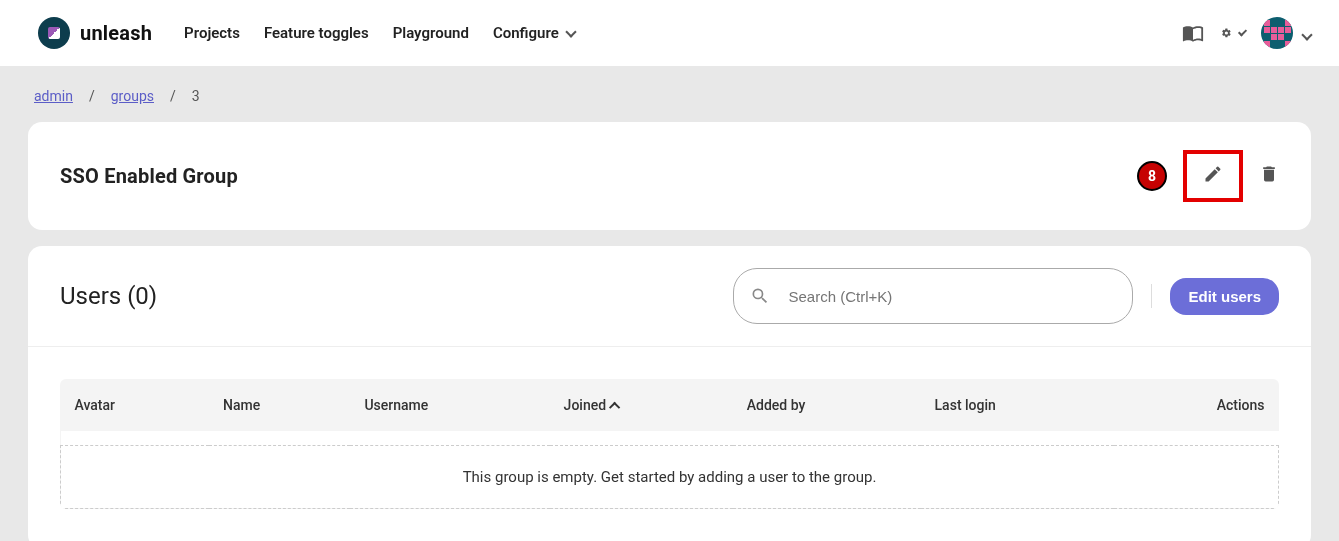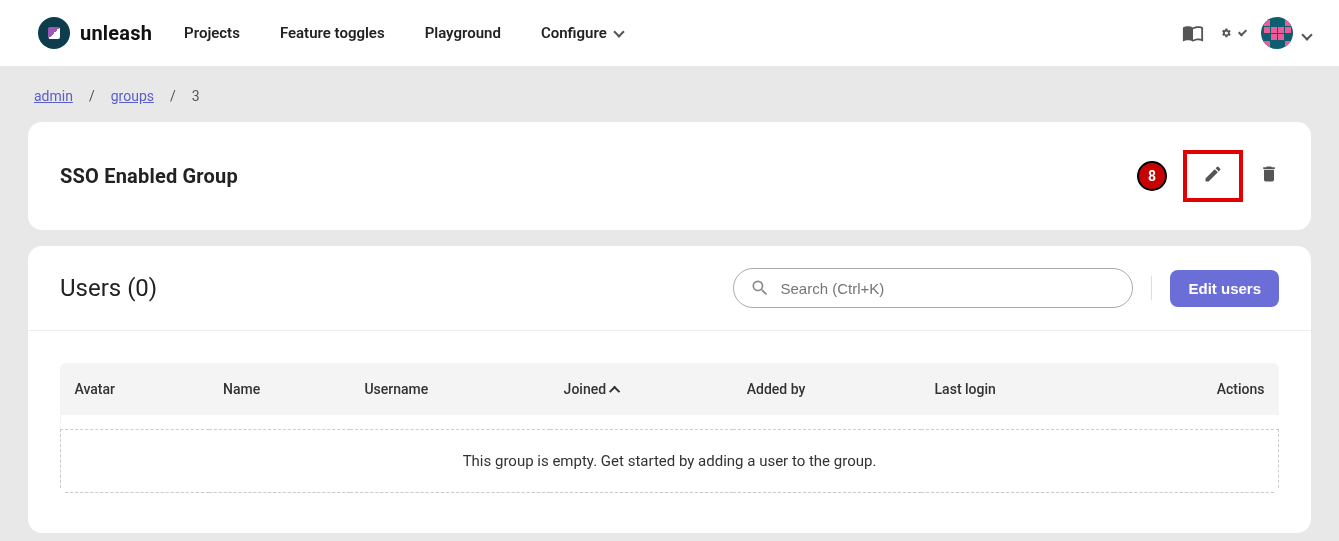--- a/index.html
+++ b/index.html
@@ -42,21 +42,21 @@
     background: linear-gradient(135deg, #9b59b6 50%, #fff 50%);
   }
   .logo-word {
     font-size: 20px;
     font-weight: 700;
     letter-spacing: 0.2px;
     color: #111;
   }
   nav.main-nav {
     display: flex;
-    gap: 40px;
+    gap: 24px;
   }
   nav.main-nav a {
     color: #222;
     text-decoration: none;
     font-weight: 600;
     font-size: 15px;
     display: flex;
     align-items: center;
     gap: 4px;
   }
@@ -169,40 +169,41 @@
     margin-left: auto;
     display: flex;
     align-items: center;
     gap: 18px;
   }
   .search-wrap {
     position: relative;
     display: flex;
     align-items: center;
     width: 400px;
-    height: 40px;
+    height: 56px;
     border: 1px solid #aaa;
     border-radius: 24px;
     padding: 0 16px;
+    gap: 8px;
   }
   .search-wrap svg { color: #888; flex-shrink: 0; margin-right: 10px; }
   .search-wrap input {
     border: none; outline: none;
     font-size: 15px;
     width: 100%;
     color: #333;
   }
   .divider-v {
     width: 1px; height: 24px; background: #ddd;
   }
   .btn-primary {
     background: #6c6ed8;
     color: #fff;
     border: none;
-    border-radius: 8px;
+    border-radius: 16px;
     padding: 10px 18px;
     font-size: 15px;
     font-weight: 700;
     cursor: pointer;
   }
 
   
   .table-wrap { padding: 32px 32px 40px 32px; }
   table {
     width: 100%;

